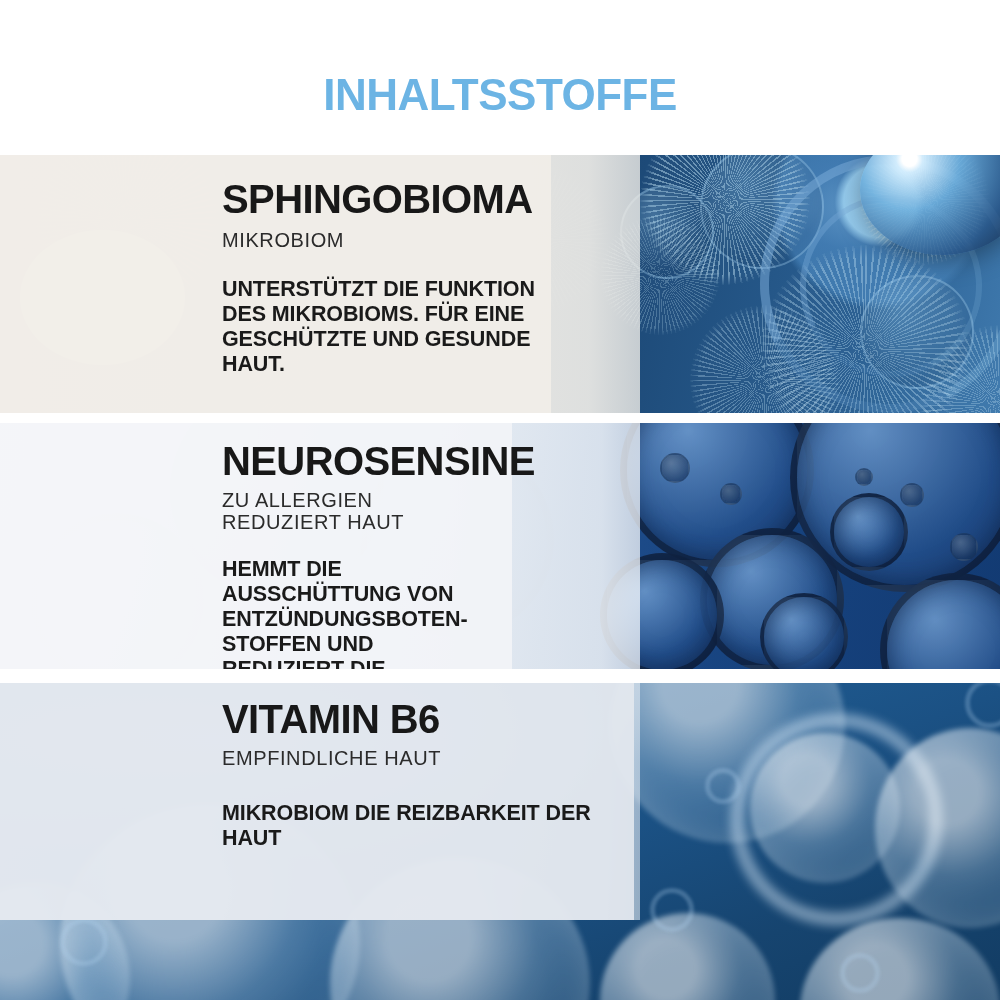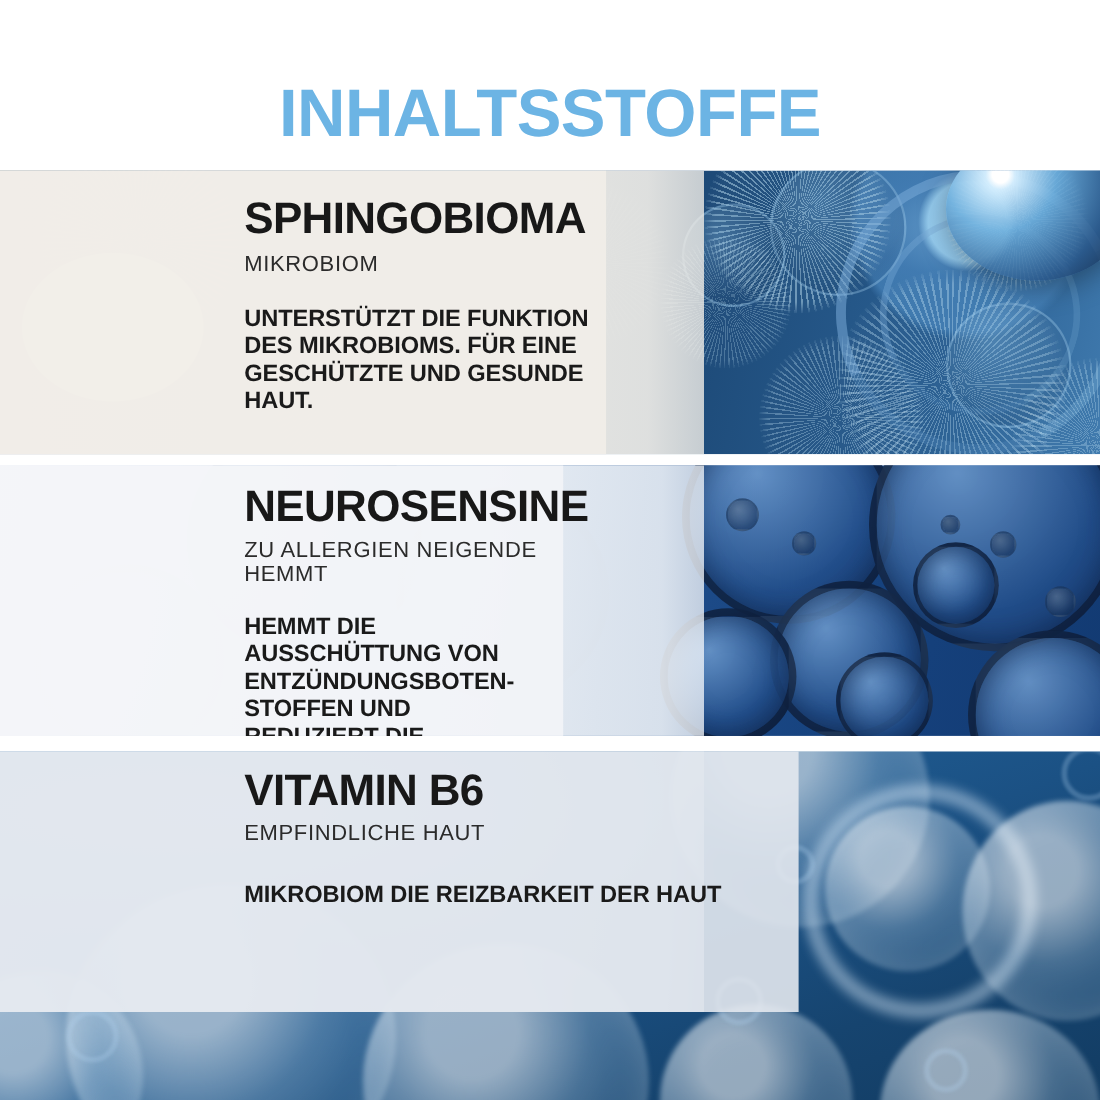--- a/index.html
+++ b/index.html
@@ -24,21 +24,21 @@
     width: 1000px;
     height: 155px;
     background: #ffffff;
   }
   #page-title {
     position: absolute;
     left: 0;
     top: 73px;
     width: 1000px;
     text-align: center;
-    font-size: 61px;
+    font-size: 44px;
     font-weight: bold;
     letter-spacing: -0.5px;
     color: #6cb4e4;
     line-height: 1;
     white-space: nowrap;
   }
 
   
   .band {
     position: absolute;
@@ -167,21 +167,21 @@
   }
   #card-1 {
     left: 0; top: 0; width: 551px; height: 258px;
     background: rgba(241,238,232,0.88);
   }
   #card-2 {
     left: 0; top: 0; width: 512px; height: 246px;
     background: rgba(243,245,248,0.86);
   }
   #card-3 {
-    left: 0; top: 0; width: 726px; height: 237px;
+    left: 0; top: 0; width: 634px; height: 237px;
     background: rgba(227,232,238,0.90);
   }
 
   .card-inner { position: absolute; left: 222px; top: 0; right: 16px; }
 
   .ing-name {
     font-size: 40px;
     font-weight: bold;
     letter-spacing: -0.6px;
     color: #181818;
@@ -270,21 +270,21 @@
       <div class="bub dot" style="left:720px; top:60px; width:18px; height:18px;"></div>
       <div class="bub dot" style="left:855px; top:45px; width:14px; height:14px;"></div>
       <div class="bub" style="left:170px; top:-40px; width:200px; height:200px; opacity:.16;"></div>
       <div class="bub" style="left:360px; top:20px; width:180px; height:180px; opacity:.13;"></div>
       <div class="bub" style="left:30px; top:90px; width:160px; height:160px; opacity:.12;"></div>
     </div>
     <div class="wash"></div>
     <div class="card" id="card-2">
       <div class="card-inner">
         <div class="ing-name">NEUROSENSINE</div>
-        <div class="ing-sub">ZU ALLERGIEN NEIGENDE HEMMT</div>
+        <div class="ing-sub">ZU ALLERGIEN REDUZIERT HAUT</div>
         <div class="ing-desc">HEMMT DIE AUSSCHÜTTUNG VON ENTZÜNDUNGSBOTEN-STOFFEN UND REDUZIERT DIE EMPFINDLICHKEIT DER HAUT</div>
       </div>
     </div>
   </div>
 
   <div class="band" id="band-3">
     <div class="band-art">
       <div class="art3-base"></div>
       <div class="soft" style="left:610px; top:-75px; width:235px; height:235px;"></div>
       <div class="soft-ring" style="left:730px; top:30px; width:185px; height:185px;"></div>

